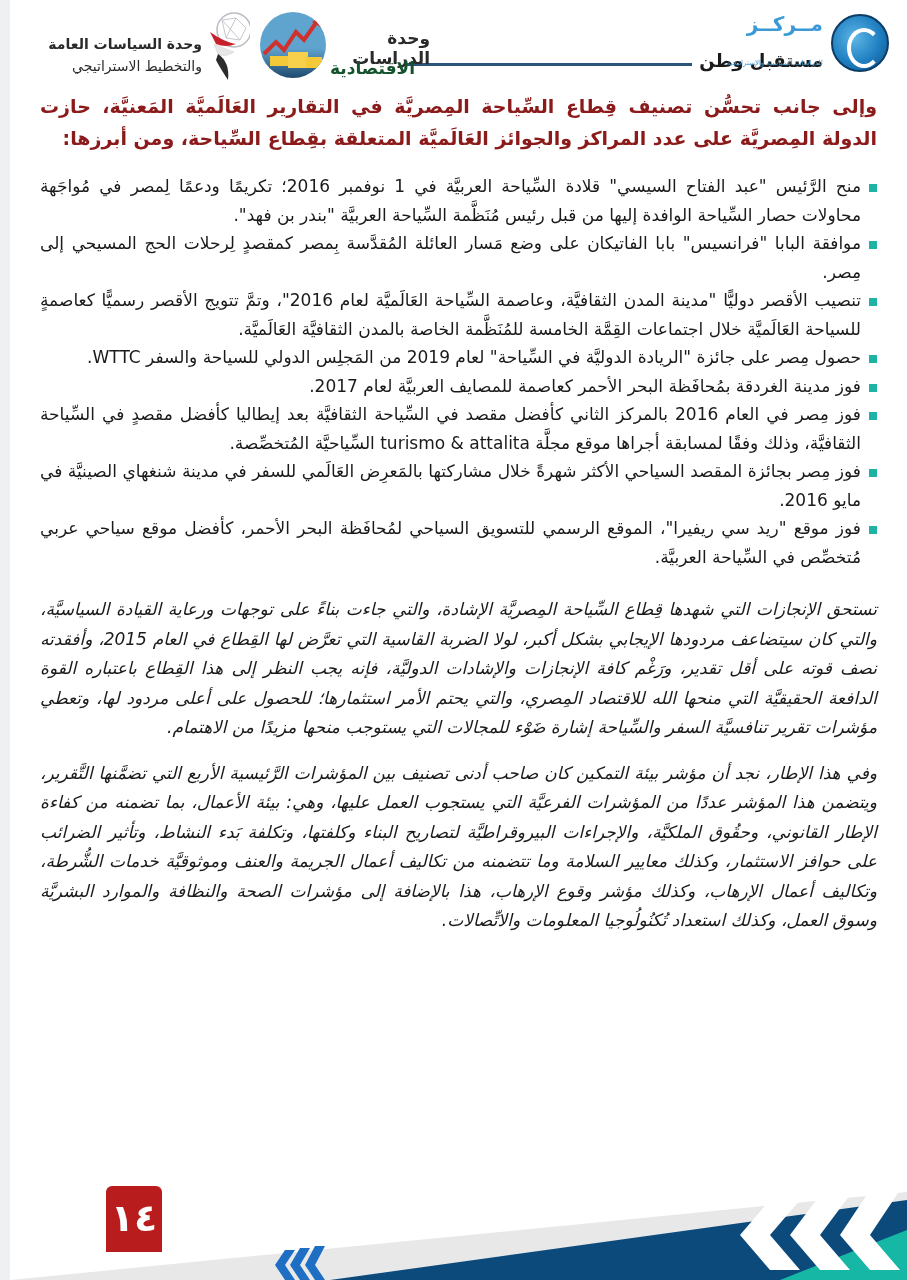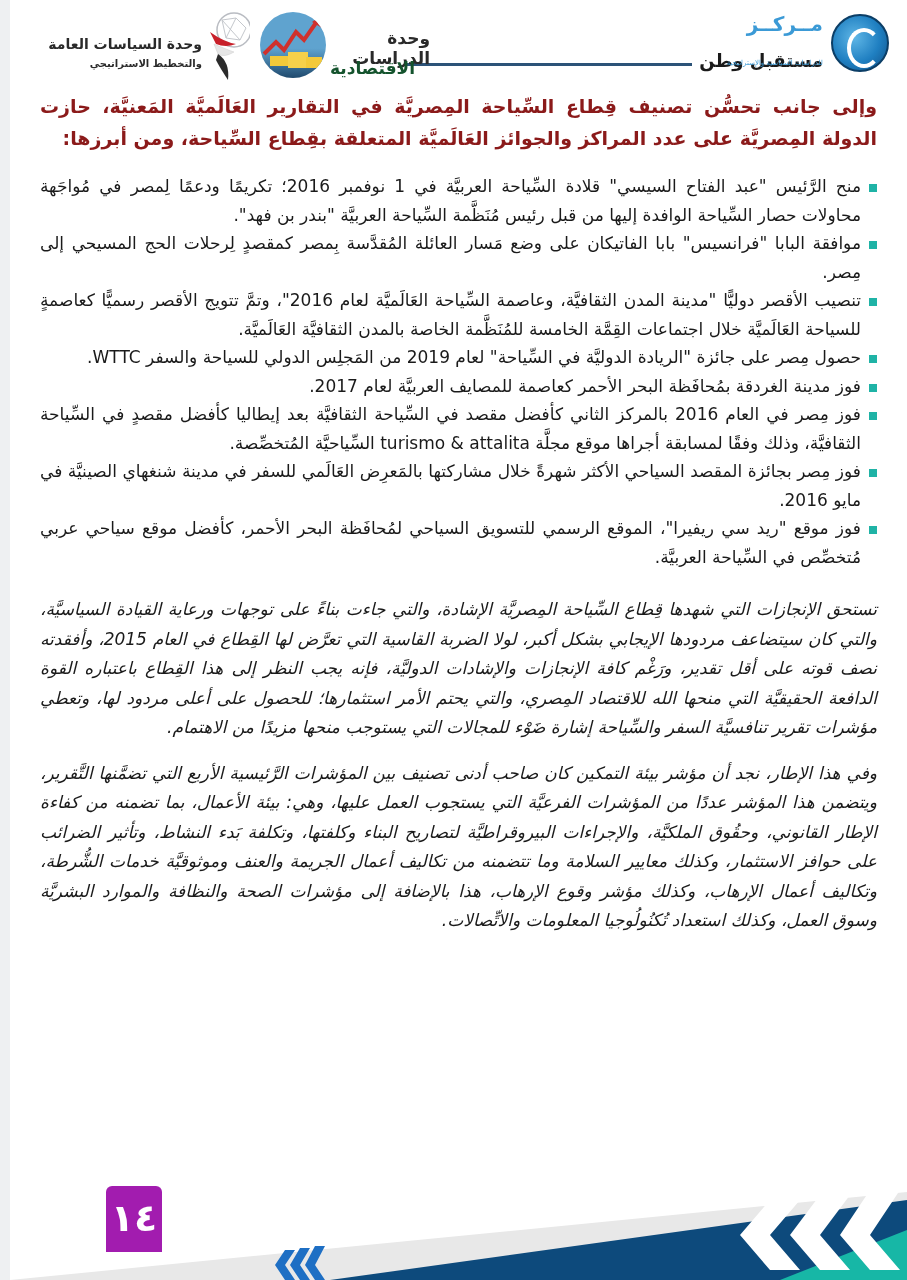--- a/index.html
+++ b/index.html
@@ -20,35 +20,35 @@
   .hdr-line { position:absolute; right:215px; top:63px; width:285px; height:3px; background:#2c5378; }
   .logo-econ { position:absolute; left:240px; top:12px; width:180px; height:70px; }
   .logo-econ .circle { position:absolute; left:10px; top:0; width:66px; height:66px; border-radius:50%;
     background:linear-gradient(180deg, #5fa3cf 0%, #5fa3cf 55%, #204a6e 100%); overflow:hidden; }
   .logo-econ .circle svg { position:absolute; left:0; top:0; }
   .logo-econ .t1 { position:absolute; left:80px; top:16px; font-size:17px; font-weight:bold; color:#2a2a2a; direction:rtl; }
   .logo-econ .t2 { position:absolute; left:80px; top:38px; font-size:17px; font-weight:bold; color:#14532d; direction:rtl;margin-top:8px; }
   .logo-policy { position:absolute; left:30px; top:10px; width:210px; height:74px; }
   .logo-policy .emblem { position:absolute; right:0; top:0; width:44px; height:72px; }
   .logo-policy .t1 { position:absolute; right:48px; top:26px; font-size:14px; font-weight:bold; color:#2a2a2a; white-space:nowrap; }
-  .logo-policy .t2 { position:absolute; right:48px; top:48px; font-size:10px; font-weight:bold; color:#2a2a2a; white-space:nowrap;margin-left:24px; }
+  .logo-policy .t2 { position:absolute; right:48px; top:48px; font-size:14px; font-weight:normal; color:#2a2a2a; white-space:nowrap;margin-left:24px; }
 
   
   .content { position:absolute; left:40px; right:30px; top:90px; direction:rtl; text-align:justify; }
   .intro { color:#8b1a1a; font-weight:bold; font-size:19px; line-height:32px; text-align:justify; }
   .bullets { list-style:none; margin-top:18px; }
   .bullets li { position:relative; padding-right:16px; font-size:17px; line-height:28.5px; text-align:justify; }
   .bullets li .b { position:absolute; right:0; top:12px; width:8px; height:8px; background:#1fb3a6; }
   .section-title { margin-top:28px; font-size:19px; font-weight:bold; color:#1a1a1a; }
   .para { margin-top:24px; font-size:17px; line-height:29.5px; text-align:justify;font-style:italic; }
   .para + .para { margin-top:16px; }
 
   
   .footer { position:absolute; left:0; right:0; bottom:0; height:110px; }
-  .pagenum { position:absolute; left:106px; top:16px; width:56px; height:66px; background:#a21caf; border-radius:6px 6px 0 0;
+  .pagenum { position:absolute; left:106px; top:16px; width:56px; height:66px; background:#b91c1c; border-radius:6px 6px 0 0;
     color:#ffffff; font-size:38px; font-weight:bold; text-align:center; line-height:64px; }
 </style>
 </head>
 <body>
 
 <div class="left-strip"></div>
 
 <header class="header">
   <div class="logo-main">
     <div class="circle"></div>

